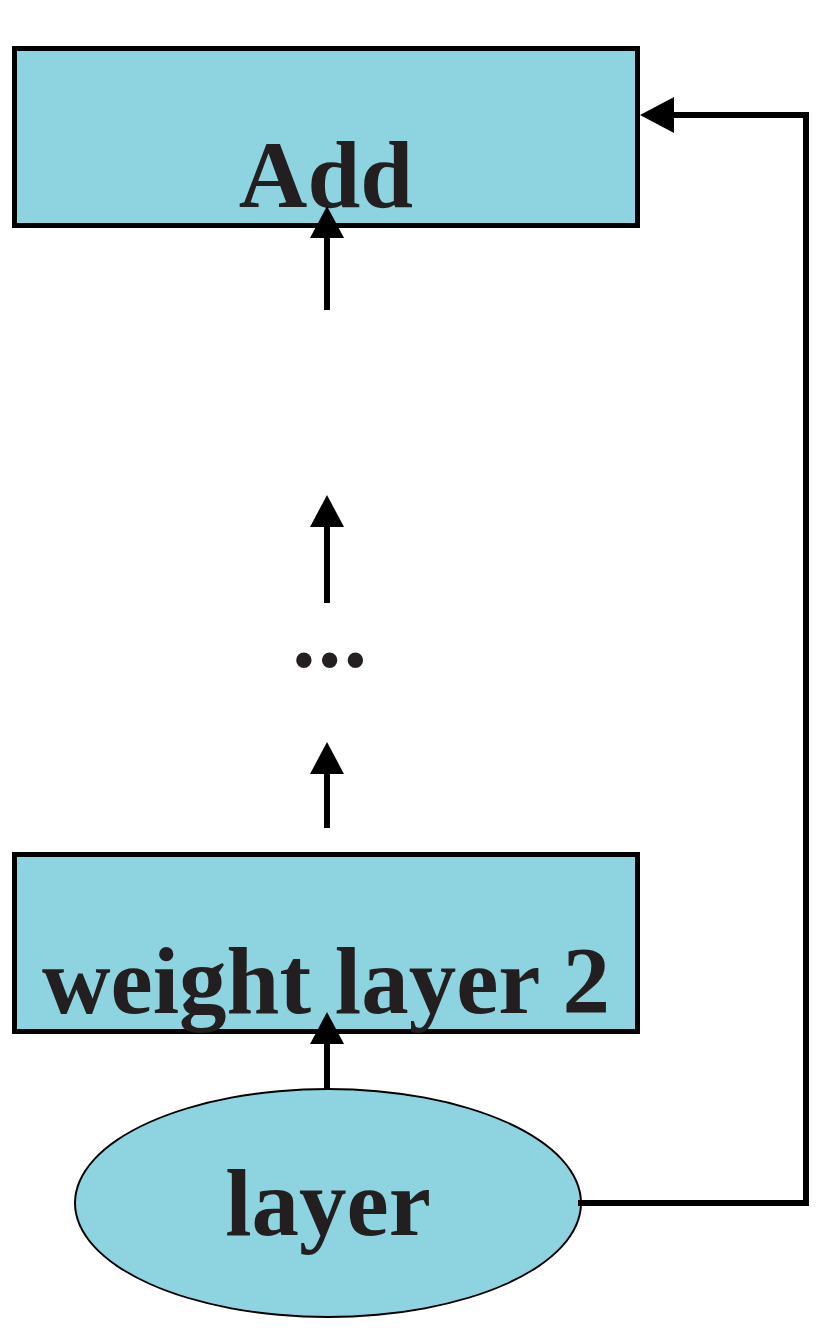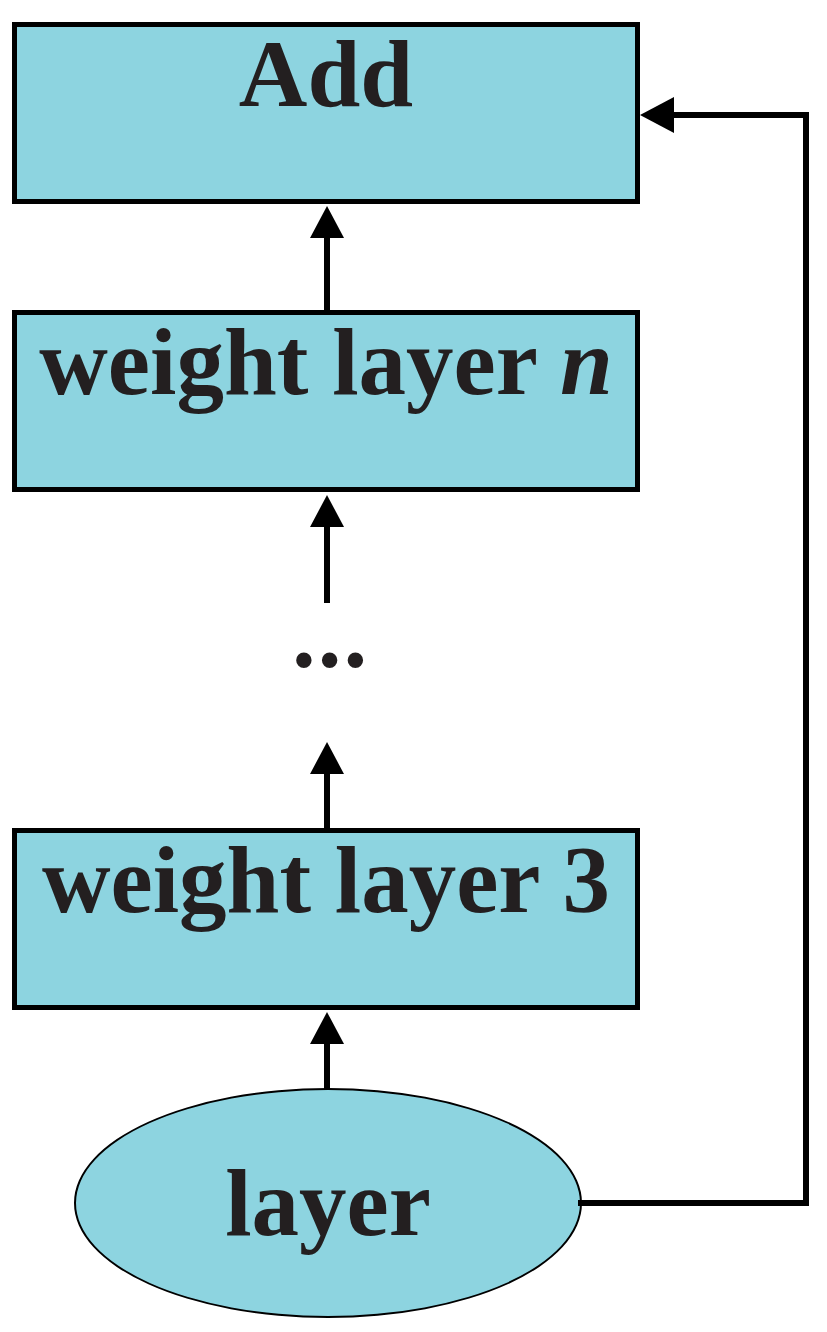--- a/index.html
+++ b/index.html
@@ -15,21 +15,21 @@
     background:var(--bg);
     font-family:"Liberation Serif", serif;
     overflow:hidden;
   }
   .node-box{
     position:absolute;
     left:12px;width:628px;height:182px;
     box-sizing:border-box;
     background:var(--fill);
     border:5px solid var(--line);
-    display:flex;align-items:flex-start;justify-content:center;
+    display:flex;align-items:flex-end;justify-content:center;margin-top:24px;
   }
   .node-label{
     font-size:95px;font-weight:bold;color:var(--text);
     line-height:1;white-space:nowrap;
   }
   .italic{font-style:italic;}
   .ellipse-node{
     position:absolute;
     left:74px;top:1088px;width:508px;height:230px;
     box-sizing:border-box;
@@ -66,34 +66,31 @@
 
 <div class="canvas">
 
   <div class="node-box" style="top:22px;">
     <span class="node-label">Add</span>
   </div>
 
   <div class="arrowhead-up" style="top:206px;"></div>
   <div class="vline" style="top:234px;height:76px;"></div>
 
-  <div class="node-box" style="top:310px;">
-    <span class="node-label"><span>weight layer </span><span class="italic">n</span></span>
-  </div>
 
   <div class="arrowhead-up" style="top:495px;"></div>
   <div class="vline" style="top:523px;height:80px;"></div>
 
   <span class="dots-label">...</span>
 
   <div class="arrowhead-up" style="top:742px;"></div>
   <div class="vline" style="top:770px;height:58px;"></div>
 
   <div class="node-box" style="top:828px;">
-    <span class="node-label">weight layer 3</span>
+    <span class="node-label">weight layer 2</span>
   </div>
 
   <div class="arrowhead-up" style="top:1012px;"></div>
   <div class="vline" style="top:1040px;height:50px;"></div>
 
   <div class="ellipse-node">
     <span class="node-label">layer</span>
   </div>
 
   <div class="skip-seg seg-bottom"></div>

